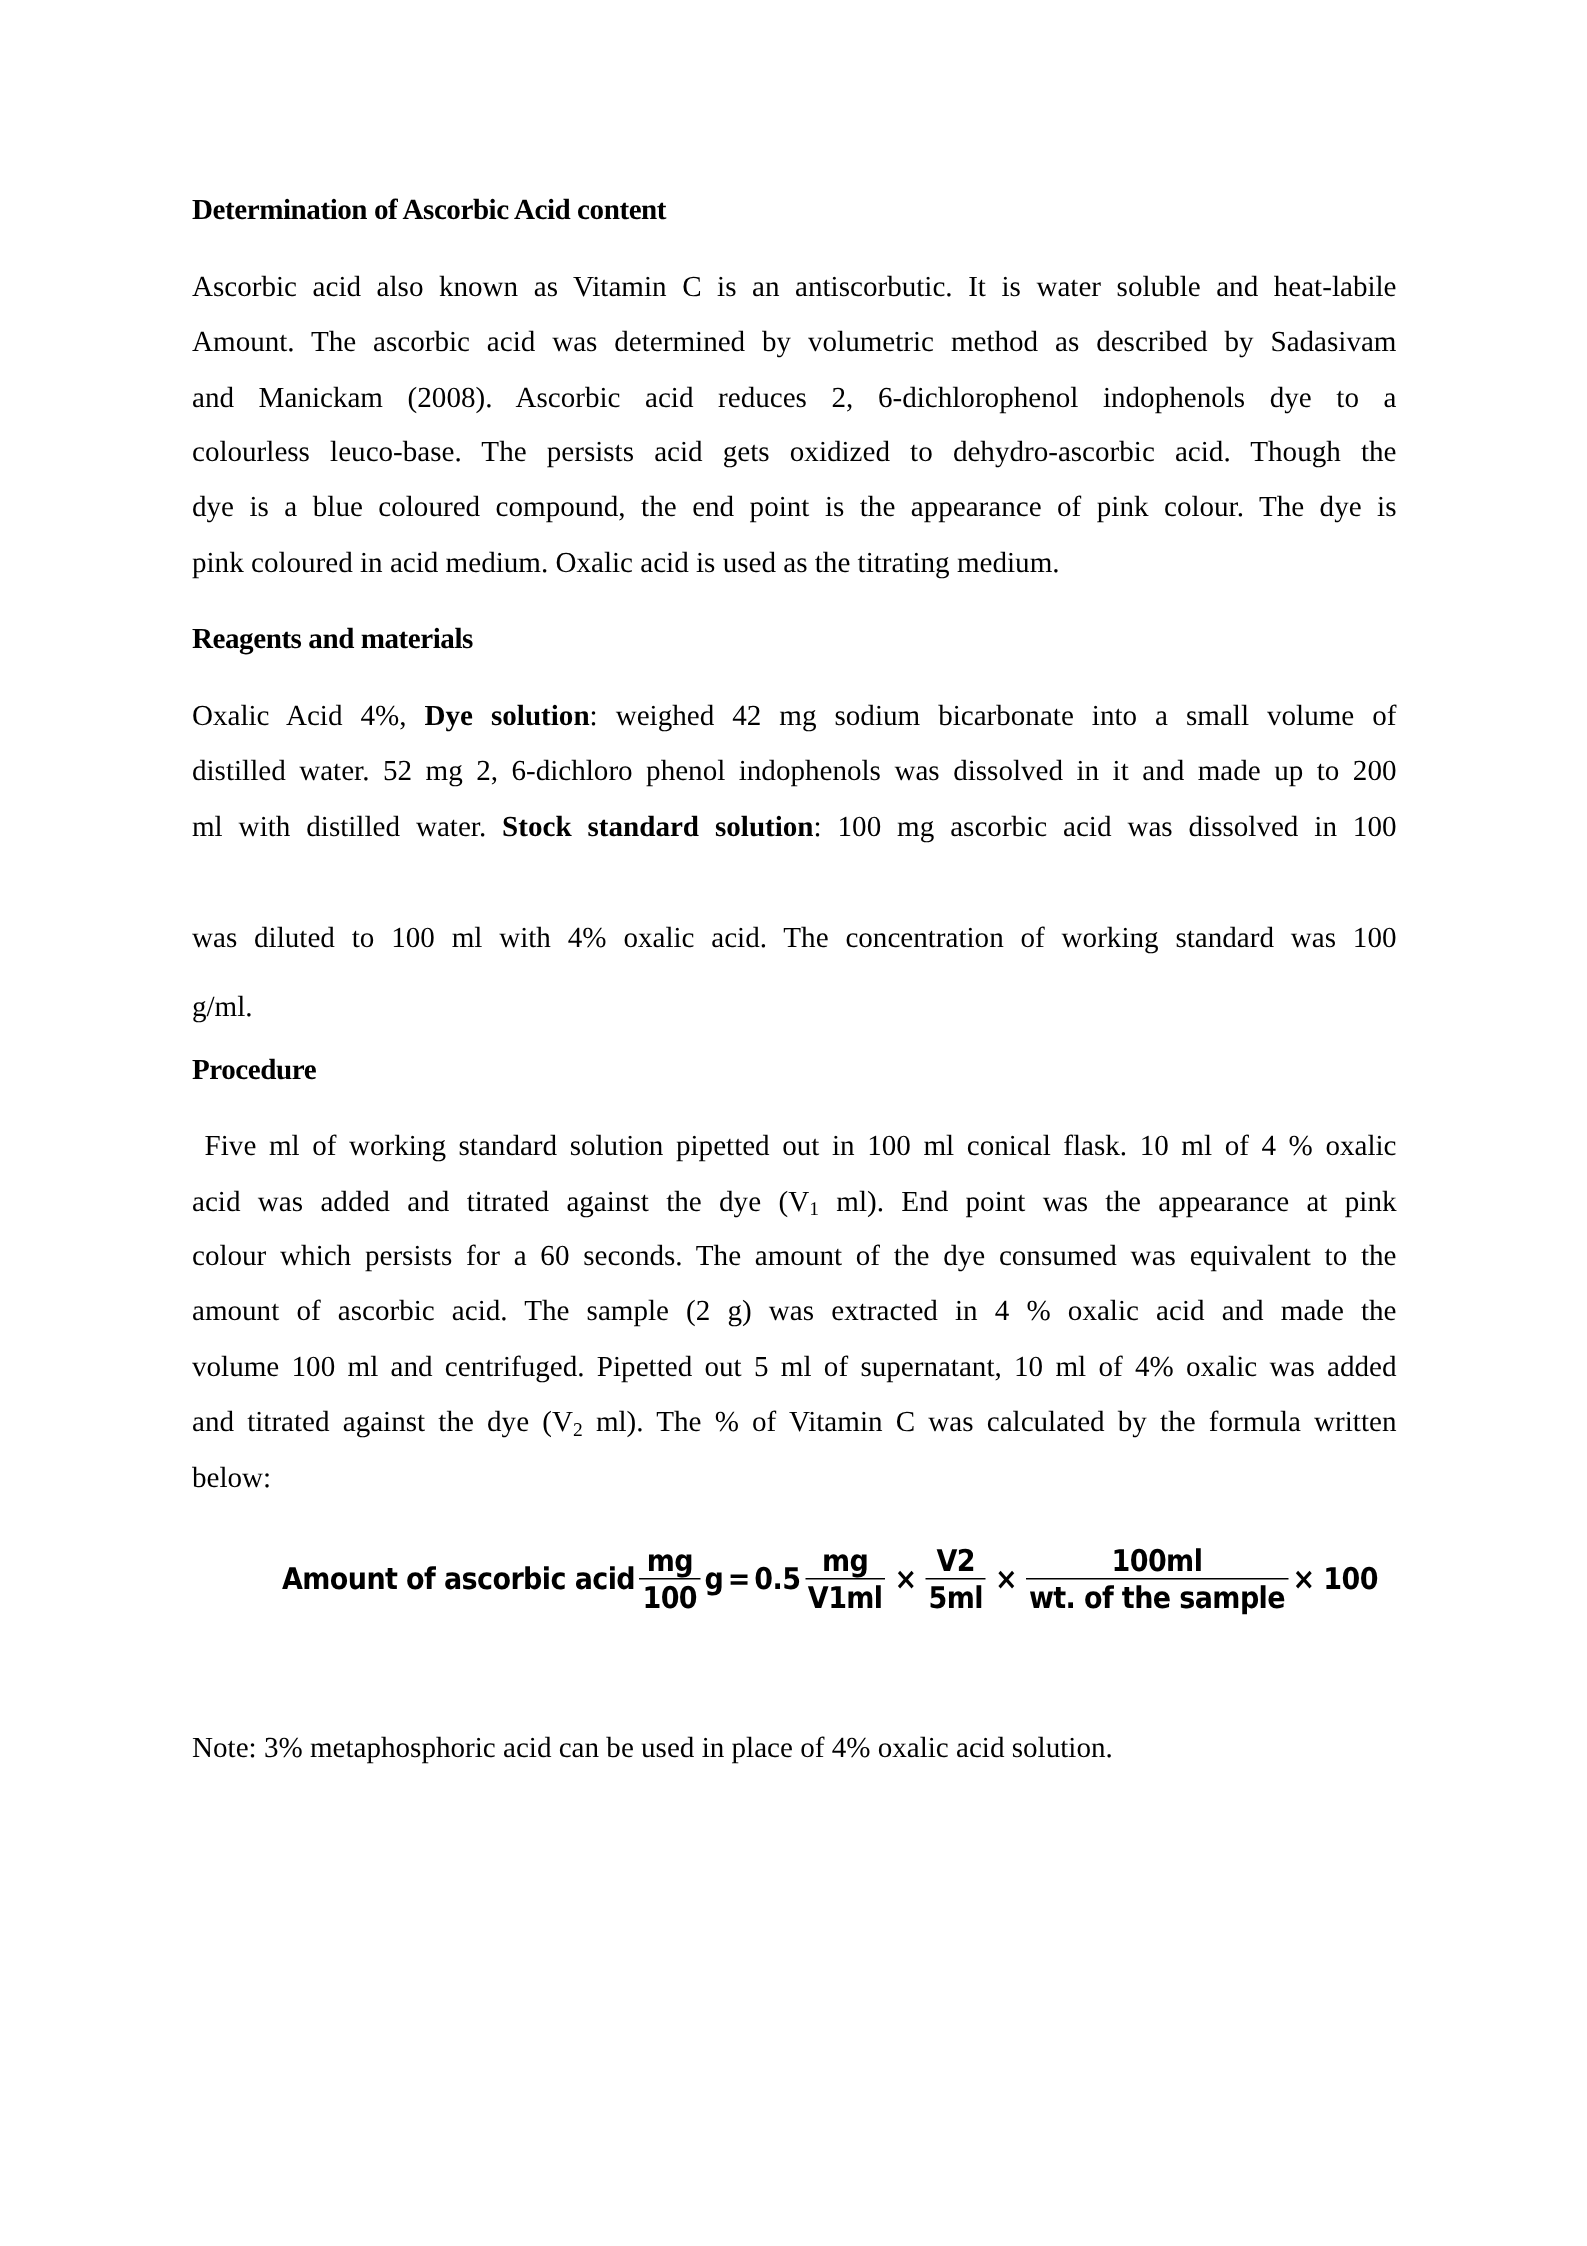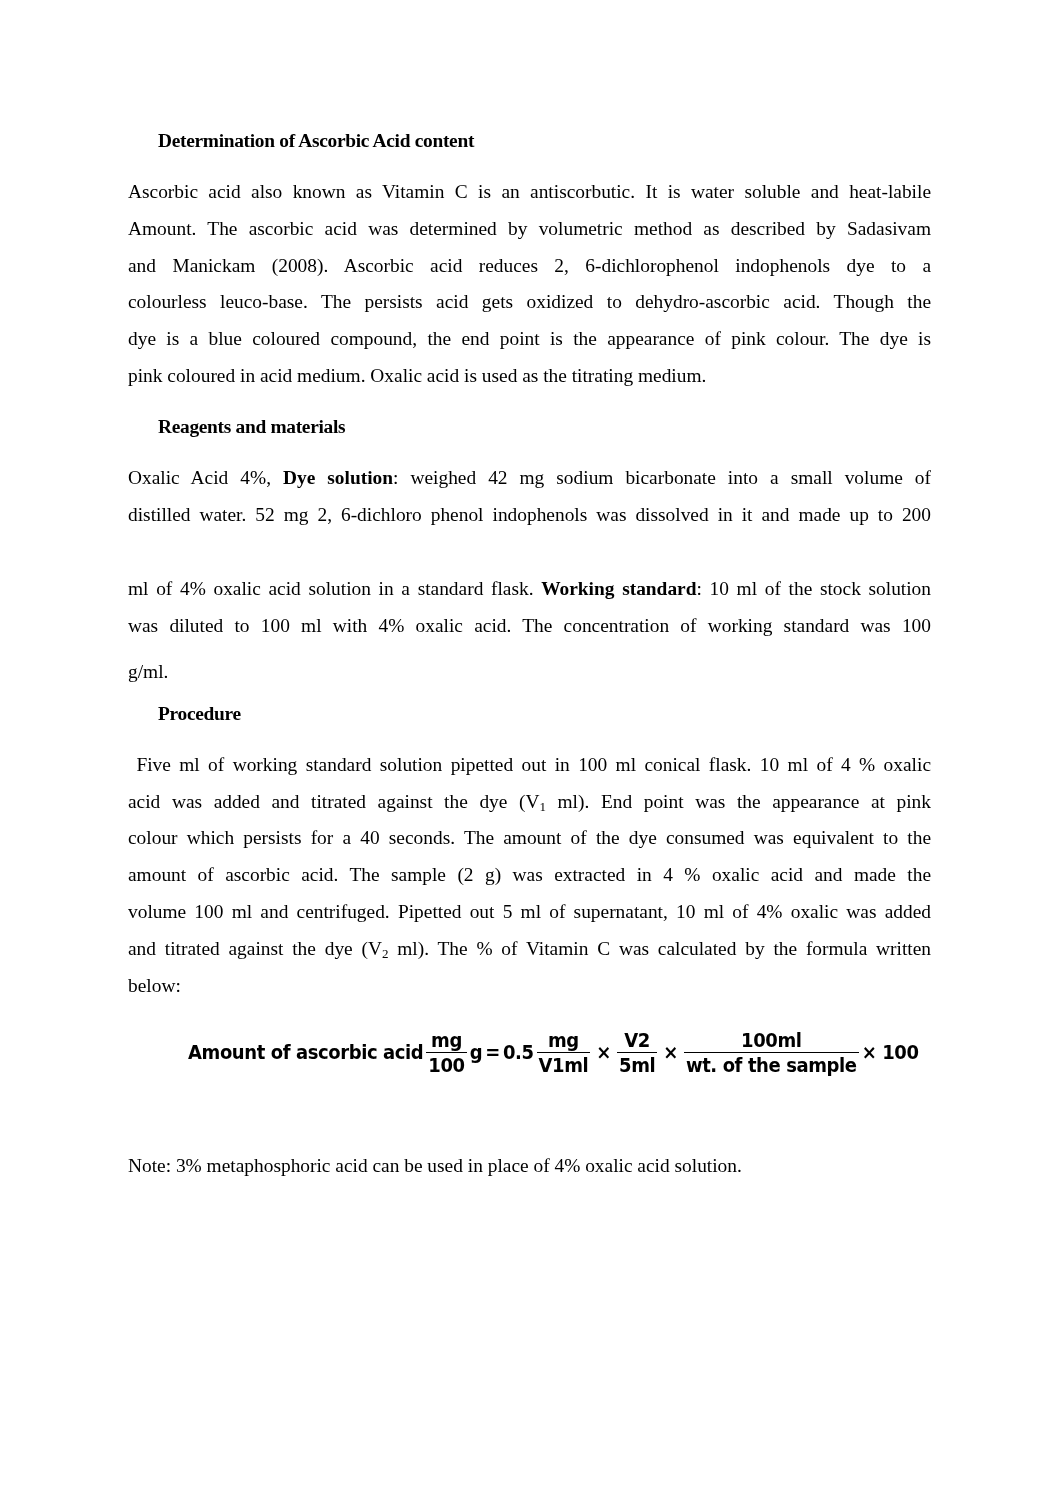--- a/index.html
+++ b/index.html
@@ -6,21 +6,21 @@
   body { width: 1058px; height: 1497px; position: relative; overflow: hidden; }
   .page {
     position: absolute; left: 0; top: 0; width: 1058px; height: 1497px;
     font-family: "Liberation Serif", serif; color: #000;
   }
   .line {
     position: absolute; left: 128px; width: 803px;
     font-size: 19.4px; line-height: 24px; white-space: nowrap;
   }
   .j { text-align: justify; text-align-last: justify; font-family: Liberation Serif, serif; }
-  .h { font-weight: bold; letter-spacing: -0.3px; margin-left: 30px; }
+  .h { font-weight: bold; letter-spacing: -0.3px; }
   b { font-weight: bold; }
   sub { font-size: 13px; vertical-align: -3px; line-height: 0; }
   
   .formula {
     position: absolute; left: 188px; top: 1024px; height: 56px;
     font-family: "DejaVu Sans Condensed", "DejaVu Sans", sans-serif;
     font-weight: bold; font-size: 20px; display: flex; align-items: center;
     letter-spacing: -0.4px;
   }
   .frac { display: inline-flex; flex-direction: column; align-items: center; margin: 0 3px; text-align: center; }
@@ -37,28 +37,28 @@
   <div class="line j" style="top:180px">Ascorbic acid also known as Vitamin C is an antiscorbutic. It is water soluble and heat-labile</div>
   <div class="line j" style="top:217px">Amount. The ascorbic acid was determined by volumetric method as described by Sadasivam</div>
   <div class="line j" style="top:254px">and Manickam (2008). Ascorbic acid reduces 2, 6-dichlorophenol indophenols dye to a</div>
   <div class="line j" style="top:290px">colourless leuco-base. The persists acid gets oxidized to dehydro-ascorbic acid. Though the</div>
   <div class="line j" style="top:327px">dye is a blue coloured compound, the end point is the appearance of pink colour. The dye is</div>
   <div class="line" style="top:364px">pink coloured in acid medium. Oxalic acid is used as the titrating medium.</div>
 
   <div class="line h" style="top:415px">Reagents and materials</div>
   <div class="line j" style="top:466px"><span>Oxalic Acid 4%, </span><b>Dye solution</b><span>: weighed 42 mg sodium bicarbonate into a small volume of</span></div>
   <div class="line j" style="top:503px">distilled water. 52 mg 2, 6-dichloro phenol indophenols was dissolved in it and made up to 200</div>
-  <div class="line j" style="top:577px"><span>ml of 4% oxalic acid solution in a standard flask. </span><b>Working standard</b><span>: 10 ml of the stock solution</span></div>
+  <div class="line j" style="top:540px"><span>ml with distilled water. </span><b>Stock standard solution</b><span>: 100 mg ascorbic acid was dissolved in 100</span></div>
   <div class="line j" style="top:614px">was diluted to 100 ml with 4% oxalic acid. The concentration of working standard was 100</div>
   <div class="line" style="top:660px">g/ml.</div>
 
   <div class="line h" style="top:702px">Procedure</div>
   <div class="line j" style="top:753px; white-space:pre"> Five ml of working standard solution pipetted out in 100 ml conical flask. 10 ml of 4 % oxalic</div>
   <div class="line j" style="top:790px"><span>acid was added and titrated against the dye (V</span><sub>1</sub><span> ml). End point was the appearance at pink</span></div>
-  <div class="line j" style="top:826px">colour which persists for a 40 seconds. The amount of the dye consumed was equivalent to the</div>
+  <div class="line j" style="top:826px">colour which persists for a 60 seconds. The amount of the dye consumed was equivalent to the</div>
   <div class="line j" style="top:863px">amount of ascorbic acid. The sample (2 g) was extracted in 4 % oxalic acid and made the</div>
   <div class="line j" style="top:900px">volume 100 ml and centrifuged. Pipetted out 5 ml of supernatant, 10 ml of 4% oxalic was added</div>
   <div class="line j" style="top:937px"><span>and titrated against the dye (V</span><sub>2</sub><span> ml). The % of Vitamin C was calculated by the formula written</span></div>
   <div class="line" style="top:974px">below:</div>
 
   <div class="formula">
     <span>Amount of ascorbic acid</span>
     <span class="frac">
       <span class="num">mg</span>
       <span class="den">100</span>

